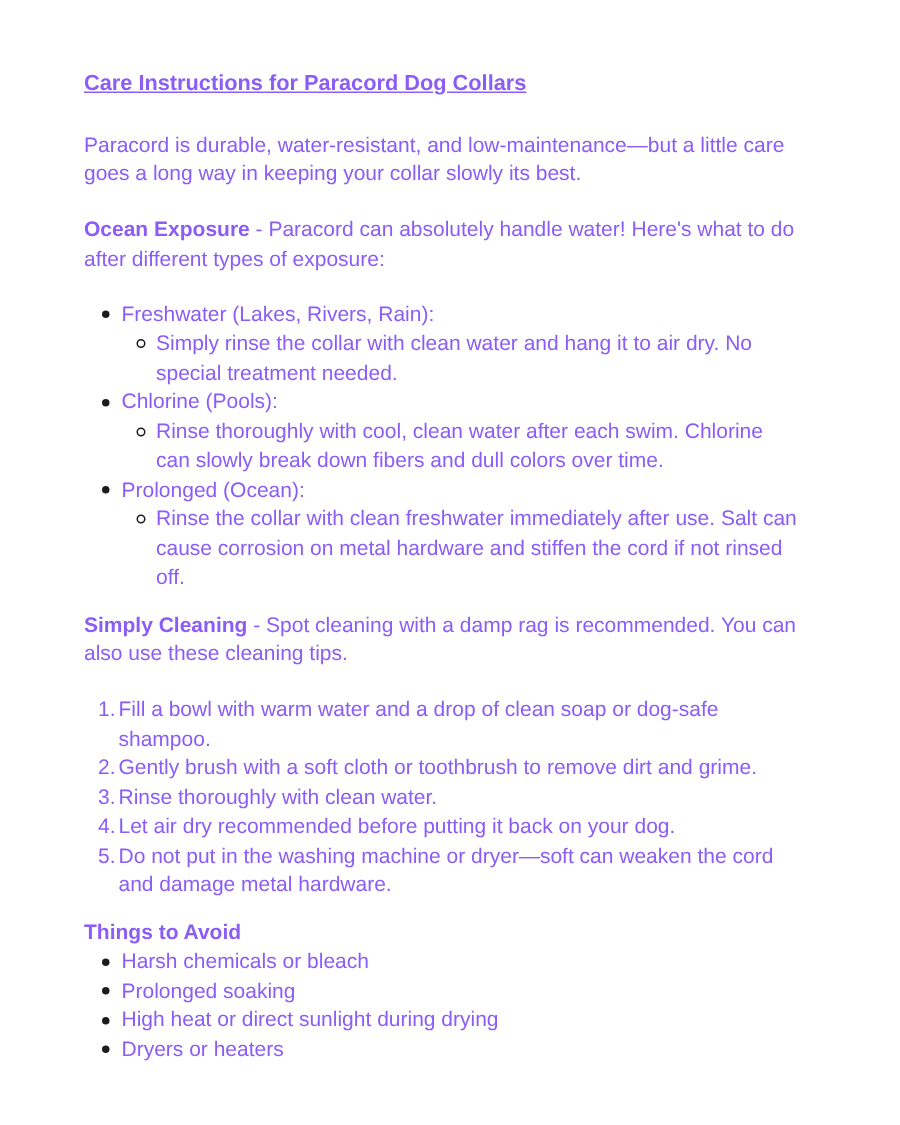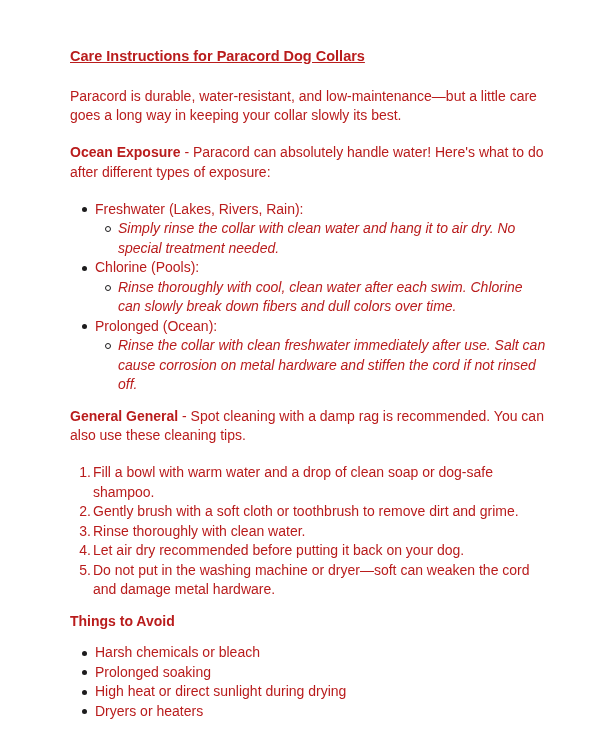--- a/index.html
+++ b/index.html
@@ -4,38 +4,38 @@
 <style>
   * { margin: 0; padding: 0; box-sizing: border-box; }
   html, body { background: #ffffff; }
   body {
     width: 600px;
     height: 750px;
     overflow: hidden;
     font-family: "Liberation Sans", sans-serif;
   }
   .doc {
-    padding: 47px 10px 0 70px;
+    padding: 47px 10px 0 56px;
     font-size: 14px;
     line-height: 19.5px;
-    color: #b91c1c;
+    color: #8b5cf6;
   }
   .title {
     font-size: 14.5px;
     line-height: 19.5px;
     font-weight: bold;
     text-decoration: underline;
     margin: 0 0 20px 0;
   }
   .para {
     margin: 0 0 17.5px 0;
     white-space: pre-line;
   }
   .para b { font-weight: bold; }
-  .heading-only { margin-bottom: 12px; }
+  .heading-only { margin-bottom: 0; }
 
   ul.blist, ol.nlist {
     list-style: none;
     margin: 0 0 12px 0;
     padding: 0;
   }
   ul.blist > li {
     position: relative;
     padding-left: 25px;
   }
@@ -47,21 +47,20 @@
     height: 5px;
     border-radius: 50%;
     background: #1d1c1d;
   }
   .lbl, .sub, ol.nlist > li, ul.blist > li.plain {
     white-space: pre-line;
   }
   .sub {
     position: relative;
     padding-left: 23px;
-    font-style: italic;
   }
   .sub > .marker {
     position: absolute;
     left: 10px;
     top: 7px;
     width: 6px;
     height: 6px;
     border: 1px solid #1d1c1d;
     border-radius: 50%;
     background: transparent;
@@ -108,21 +107,21 @@
       </li>
       <li>
         <span class="marker"></span>
         <div class="lbl">Prolonged (Ocean):</div>
         <div class="sub"><span class="marker"></span>Rinse the collar with clean freshwater immediately after use. Salt can
 cause corrosion on metal hardware and stiffen the cord if not rinsed
 off.</div>
       </li>
     </ul>
 
-  <p class="para"><b>General General</b><span> - Spot cleaning with a damp rag is recommended. You can
+  <p class="para"><b>Simply Cleaning</b><span> - Spot cleaning with a damp rag is recommended. You can
 also use these cleaning tips.</span></p>
 
   <ol class="nlist">
       <li>Fill a bowl with warm water and a drop of clean soap or dog-safe
 shampoo.</li>
       <li>Gently brush with a soft cloth or toothbrush to remove dirt and grime.</li>
       <li>Rinse thoroughly with clean water.</li>
       <li>Let air dry recommended before putting it back on your dog.</li>
       <li>Do not put in the washing machine or dryer—soft can weaken the cord
 and damage metal hardware.</li>

